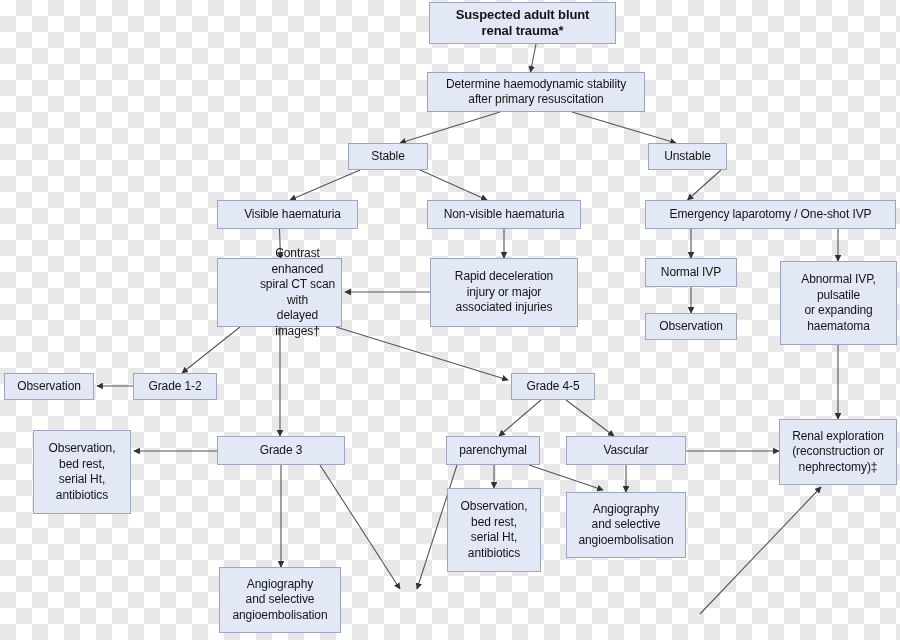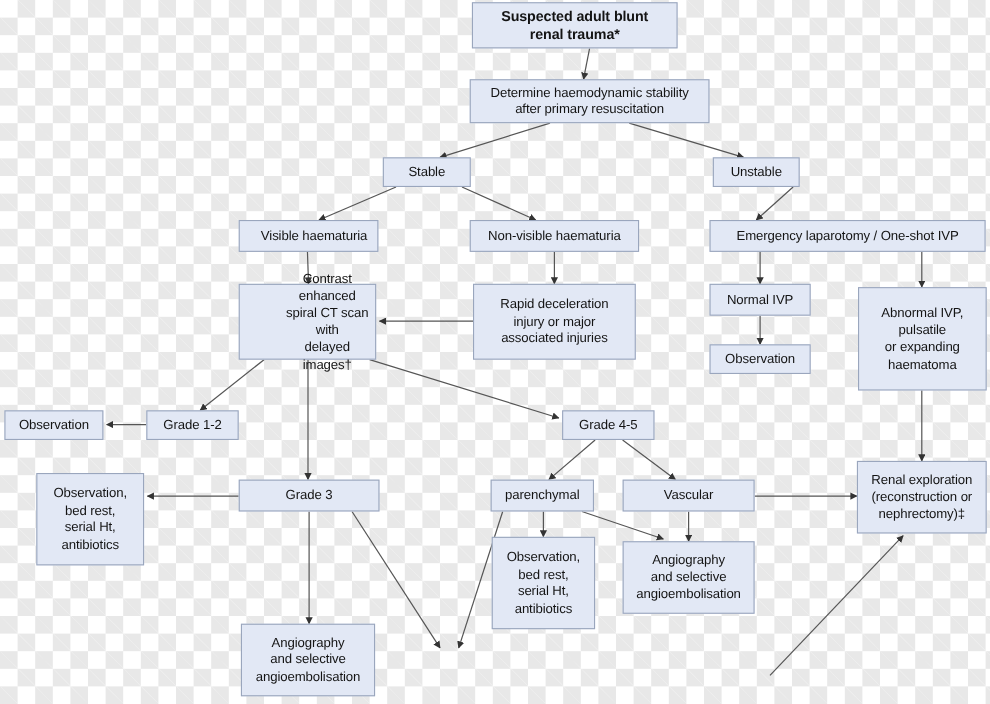--- a/index.html
+++ b/index.html
@@ -91,31 +91,31 @@
         <line x1="700" y1="614" x2="821" y2="487" marker-end="url(#arrow)"></line>
       </g>
   </svg>
 
   <div class="node bold" style="left: 429px; top: 2px; width: 187px; height: 42px;">Suspected adult blunt
 renal trauma*</div>
   <div class="node" style="left: 427px; top: 72px; width: 218px; height: 40px;">Determine haemodynamic stability
 after primary resuscitation</div>
   <div class="node" style="left: 348px; top: 143px; width: 80px; height: 27px;">Stable</div>
   <div class="node" style="left: 648px; top: 143px; width: 79px; height: 27px;">Unstable</div>
-  <div class="node" style="left: 217px; top: 200px; width: 127px; height: 29px; padding-left: 14px;">Visible haematuria</div>
+  <div class="node" style="left: 217px; top: 200px; width: 141px; height: 29px; padding-left: 14px;">Visible haematuria</div>
   <div class="node" style="left: 427px; top: 200px; width: 154px; height: 29px;">Non-visible haematuria</div>
   <div class="node" style="left: 645px; top: 200px; width: 251px; height: 29px;">Emergency laparotomy / One-shot IVP</div>
   <div class="node" style="left: 217px; top: 258px; width: 125px; height: 69px; padding-left: 40px;">Contrast enhanced
 spiral CT scan with
 delayed images†</div>
   <div class="node" style="left: 430px; top: 258px; width: 148px; height: 69px;">Rapid deceleration
 injury or major
 associated injuries</div>
   <div class="node" style="left: 645px; top: 258px; width: 92px; height: 29px; text-align: center;">Normal IVP</div>
-  <div class="node" style="left: 780px; top: 261px; width: 117px; height: 94px;">Abnormal IVP,
+  <div class="node" style="left: 780px; top: 261px; width: 117px; height: 84px;">Abnormal IVP,
 pulsatile
 or expanding
 haematoma</div>
   <div class="node" style="left: 645px; top: 313px; width: 92px; height: 27px;">Observation</div>
   <div class="node" style="left: 4px; top: 373px; width: 90px; height: 27px;">Observation</div>
   <div class="node" style="left: 133px; top: 373px; width: 84px; height: 27px;">Grade 1-2</div>
   <div class="node" style="left: 511px; top: 373px; width: 84px; height: 27px;">Grade 4-5</div>
   <div class="node" style="left: 33px; top: 430px; width: 98px; height: 84px;">Observation,
 bed rest,
 serial Ht,

